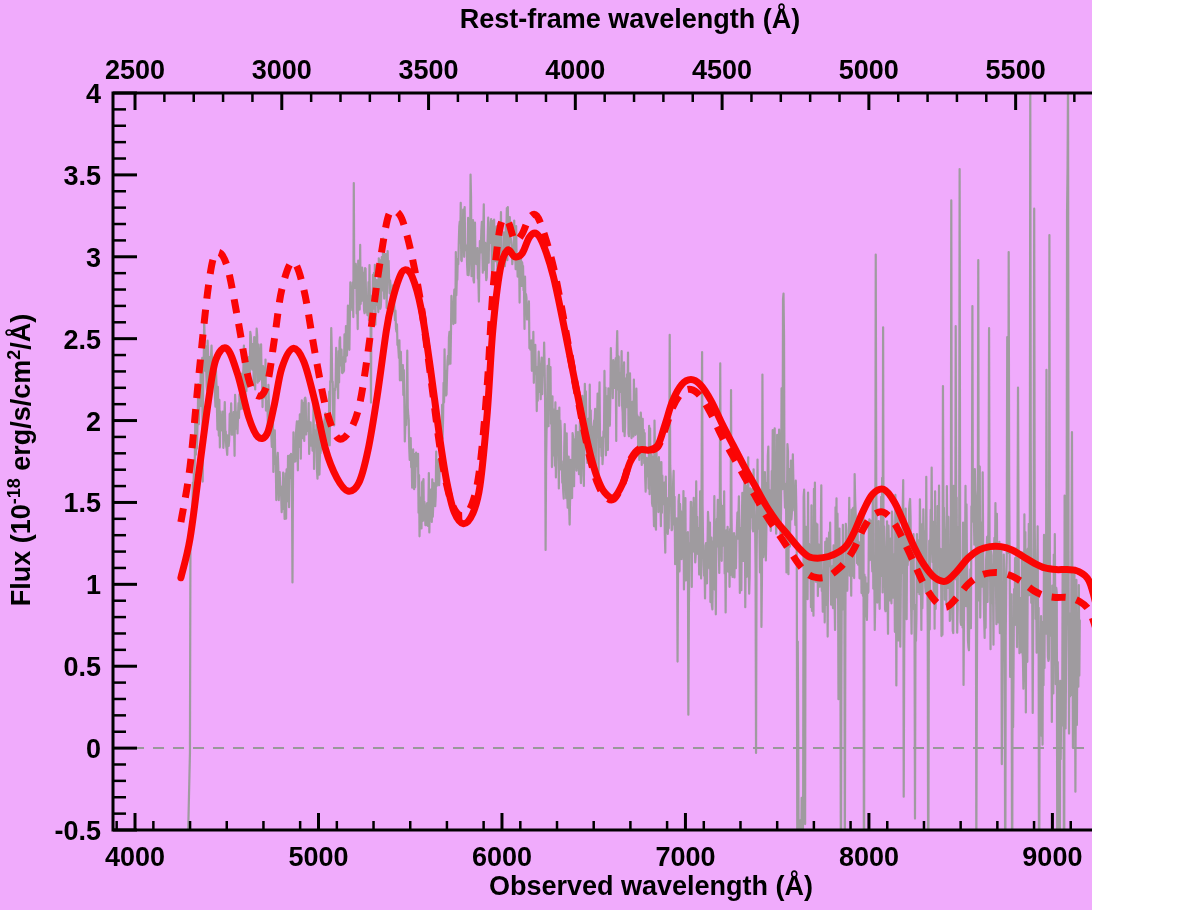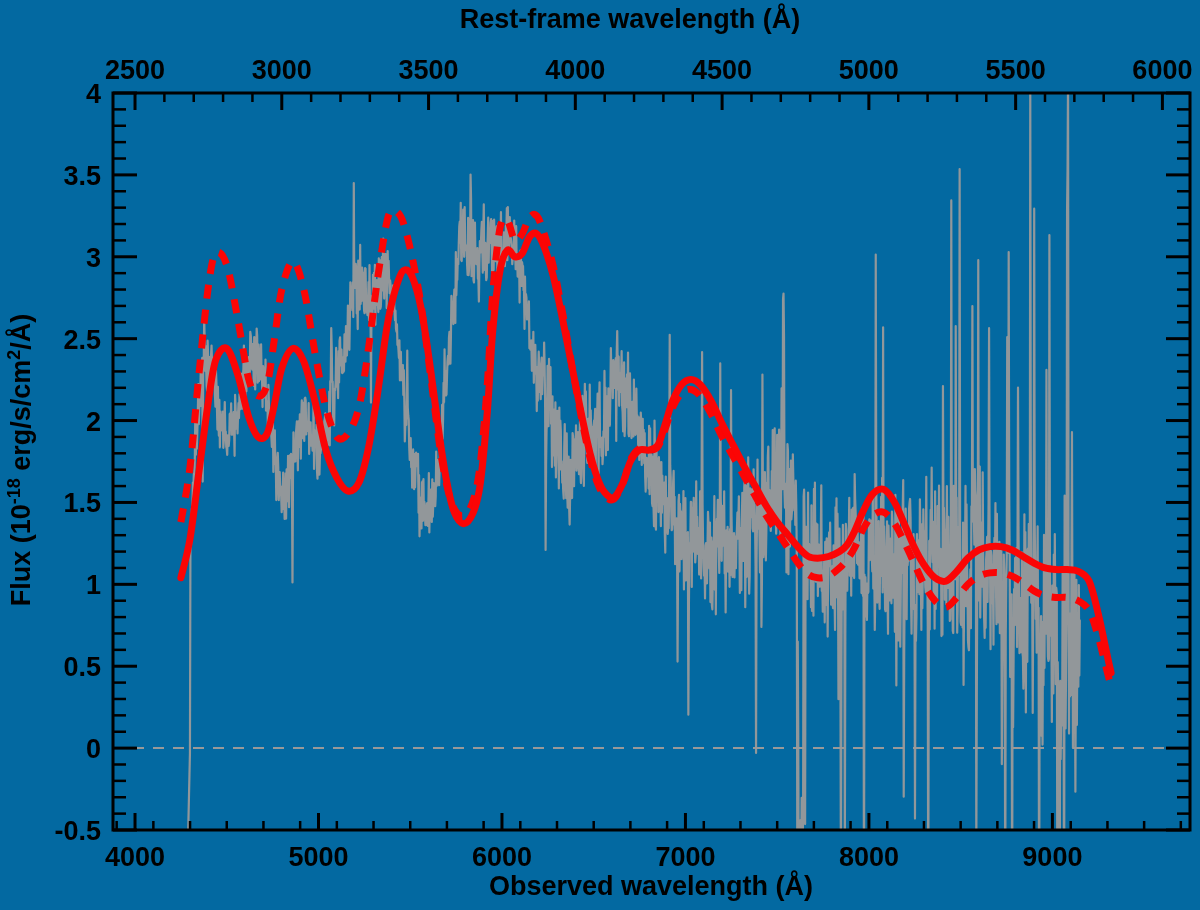--- a/index.html
+++ b/index.html
@@ -2,23 +2,23 @@
 <html><head>
 <meta charset="utf-8">
 <style>
   html, body {
     margin: 0;
     padding: 0;
     background: #ffffff;
   }
   #figure {
     position: relative;
-    width: 1200px;
+    width: 1092px;
     height: 910px;
-    background: #0369a1;
+    background: #f0abfc;
     font-family: "Liberation Sans", sans-serif;
     overflow: hidden;
   }
   #plot-svg {
     position: absolute;
     left: 0;
     top: 0;
     width: 1200px;
     height: 910px;
   }

